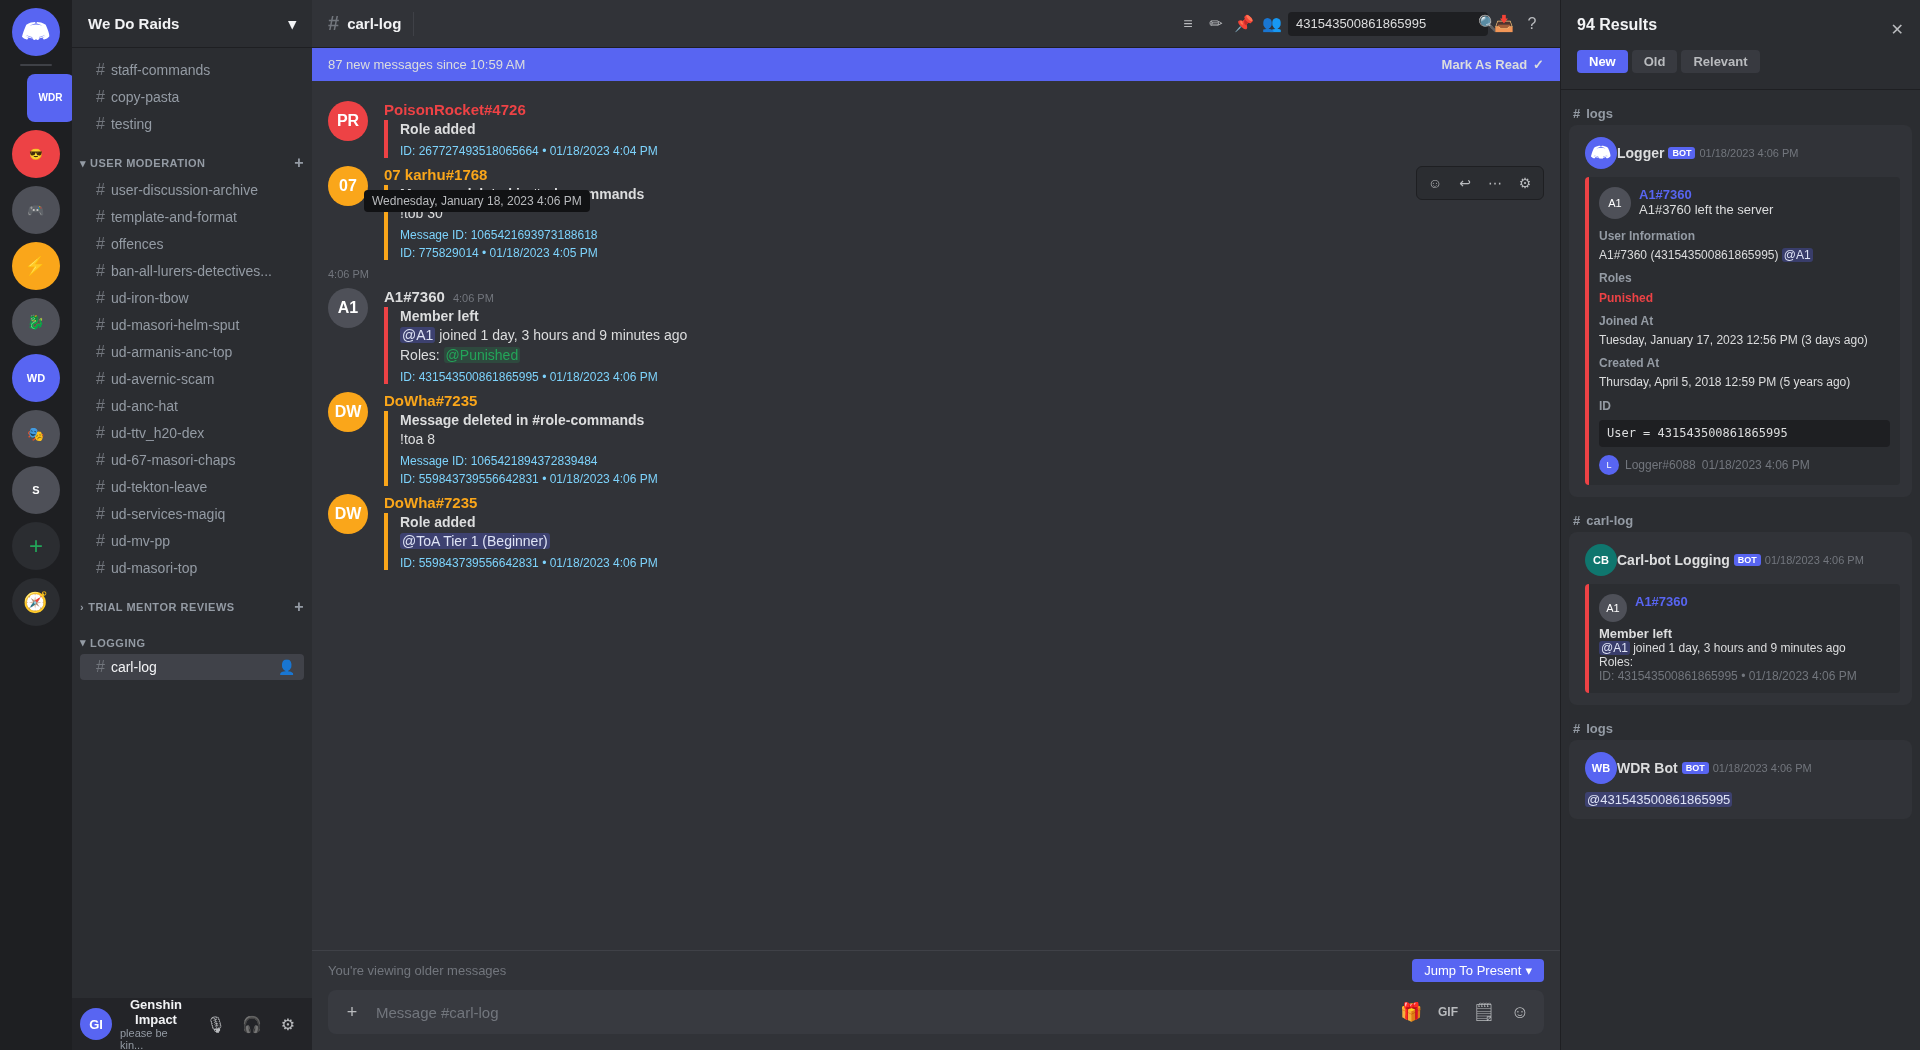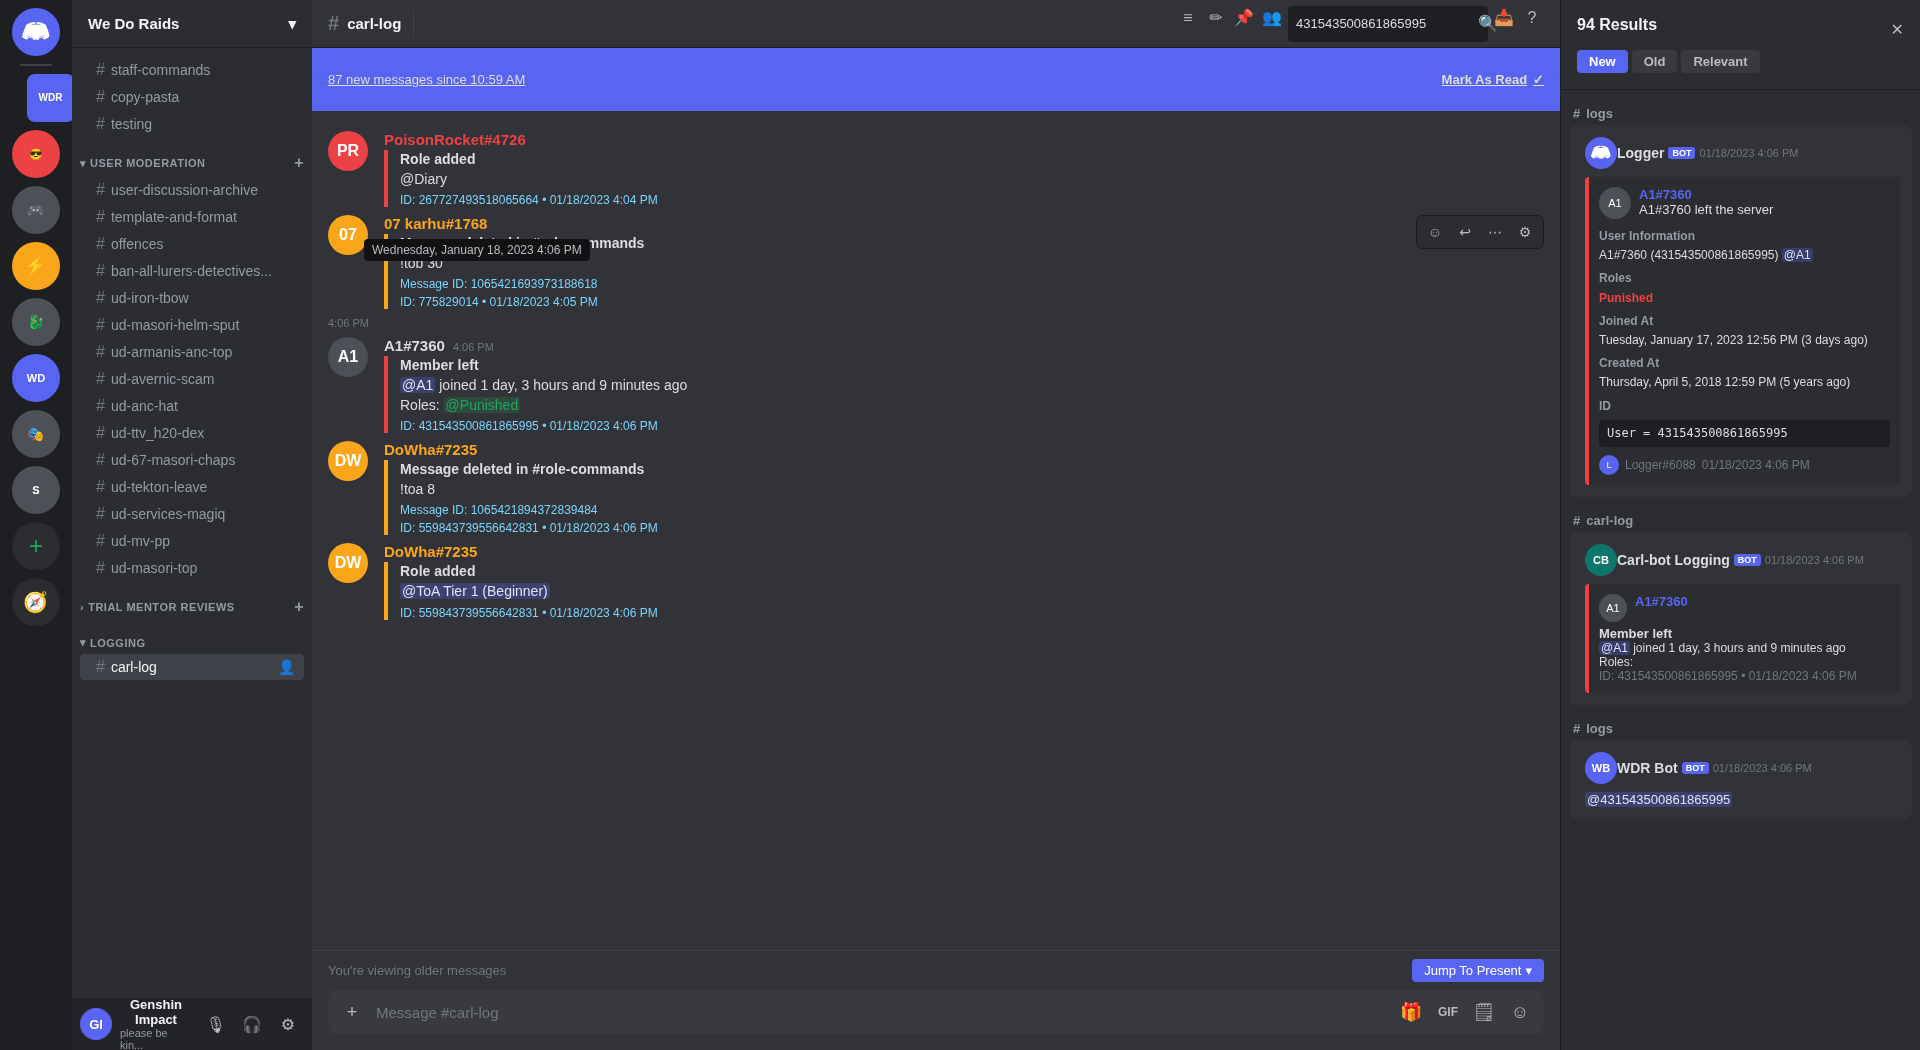--- a/index.html
+++ b/index.html
@@ -196,43 +196,42 @@
       border-radius: 4px;
     }
     .search-box-header {
       display: flex;
       align-items: center;
       background: #1e1f22;
       border-radius: 4px;
       padding: 2px 8px;
       gap: 6px;
       width: 200px;
-      height: 36px;
+      height: 24px;
     }
     .search-box-header input {
       background: none;
       border: none;
       outline: none;
       color: #dcddde;
       font-size: 13px;
       flex: 1;
     }
     .search-box-header input::placeholder { color: #72767d; }
 
     
     .new-messages-banner {
       background: #5865f2;
-      padding: 24px 16px;
+      padding: 9px 16px;
       display: flex;
       align-items: center;
       justify-content: space-between;
       font-size: 13px;
       font-weight: 500;
       flex-shrink: 0;
-      text-decoration: underline;
     }
     .mark-as-read-btn {
       display: flex; align-items: center; gap: 6px;
       cursor: pointer; font-weight: 600; font-size: 13px;
     }
 
     
     .messages-area {
       flex: 1;
       overflow-y: auto;
@@ -618,21 +617,20 @@
   <div class="messages-area">
 
     <div class="message-group">
       <div class="message-avatar" style="background:#ed4245;">PR</div>
       <div class="message-content">
         <div class="message-header">
           <span class="message-author" style="color:#ed4245;">PoisonRocket#4726</span>
         </div>
         <div style="border-left:4px solid #ed4245; padding-left:12px;">
           <div class="message-body" style="font-weight:600;">Role added</div>
-          <div class="message-body">@Diary</div>
           <div class="message-meta">ID: 267727493518065664 • 01/18/2023 4:04 PM</div>
         </div>
       </div>
     </div>
 
     <div class="message-group" style="position:relative;">
       <div class="message-avatar" style="background:#faa61a;">07</div>
       <div class="message-content">
         <div class="message-header">
           <span class="message-author" style="color:#faa61a;">07 karhu#1768</span>

